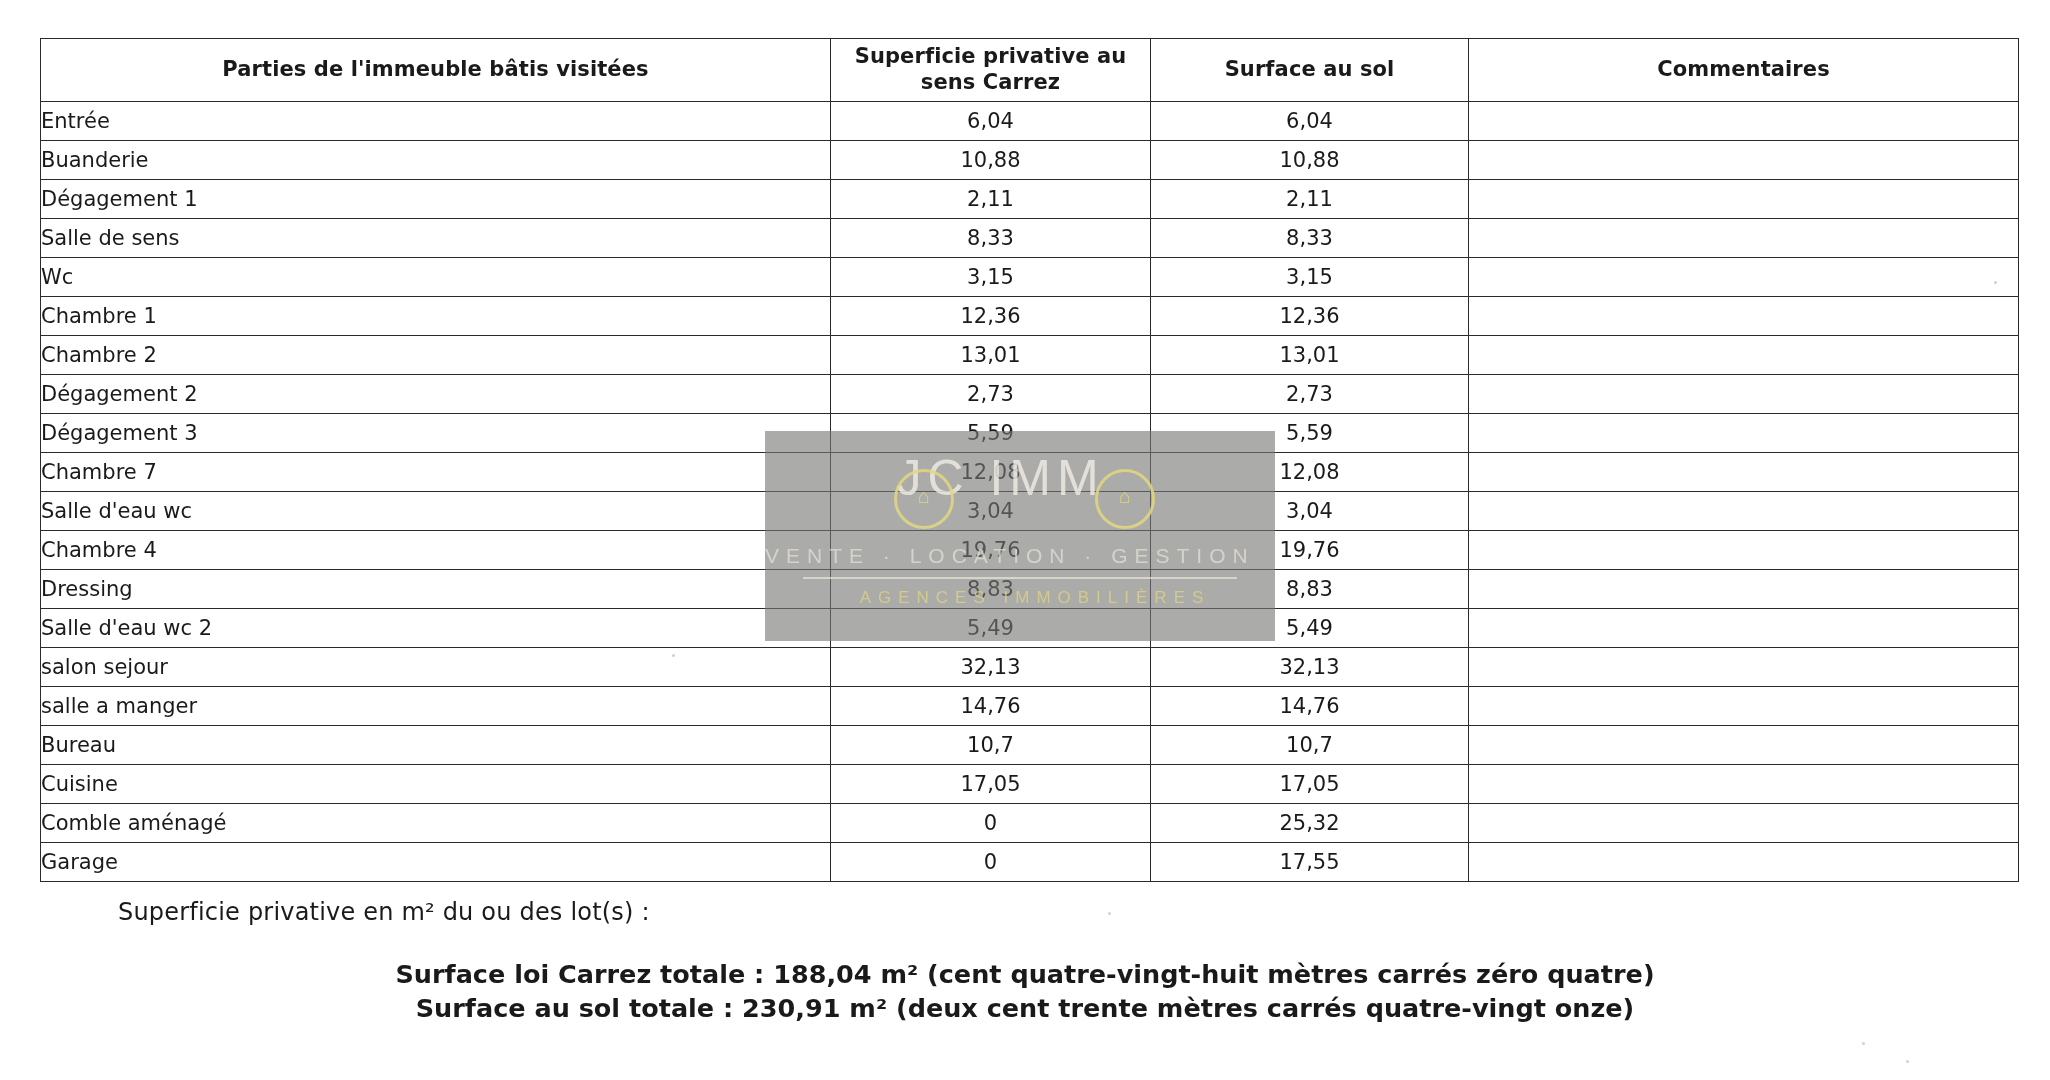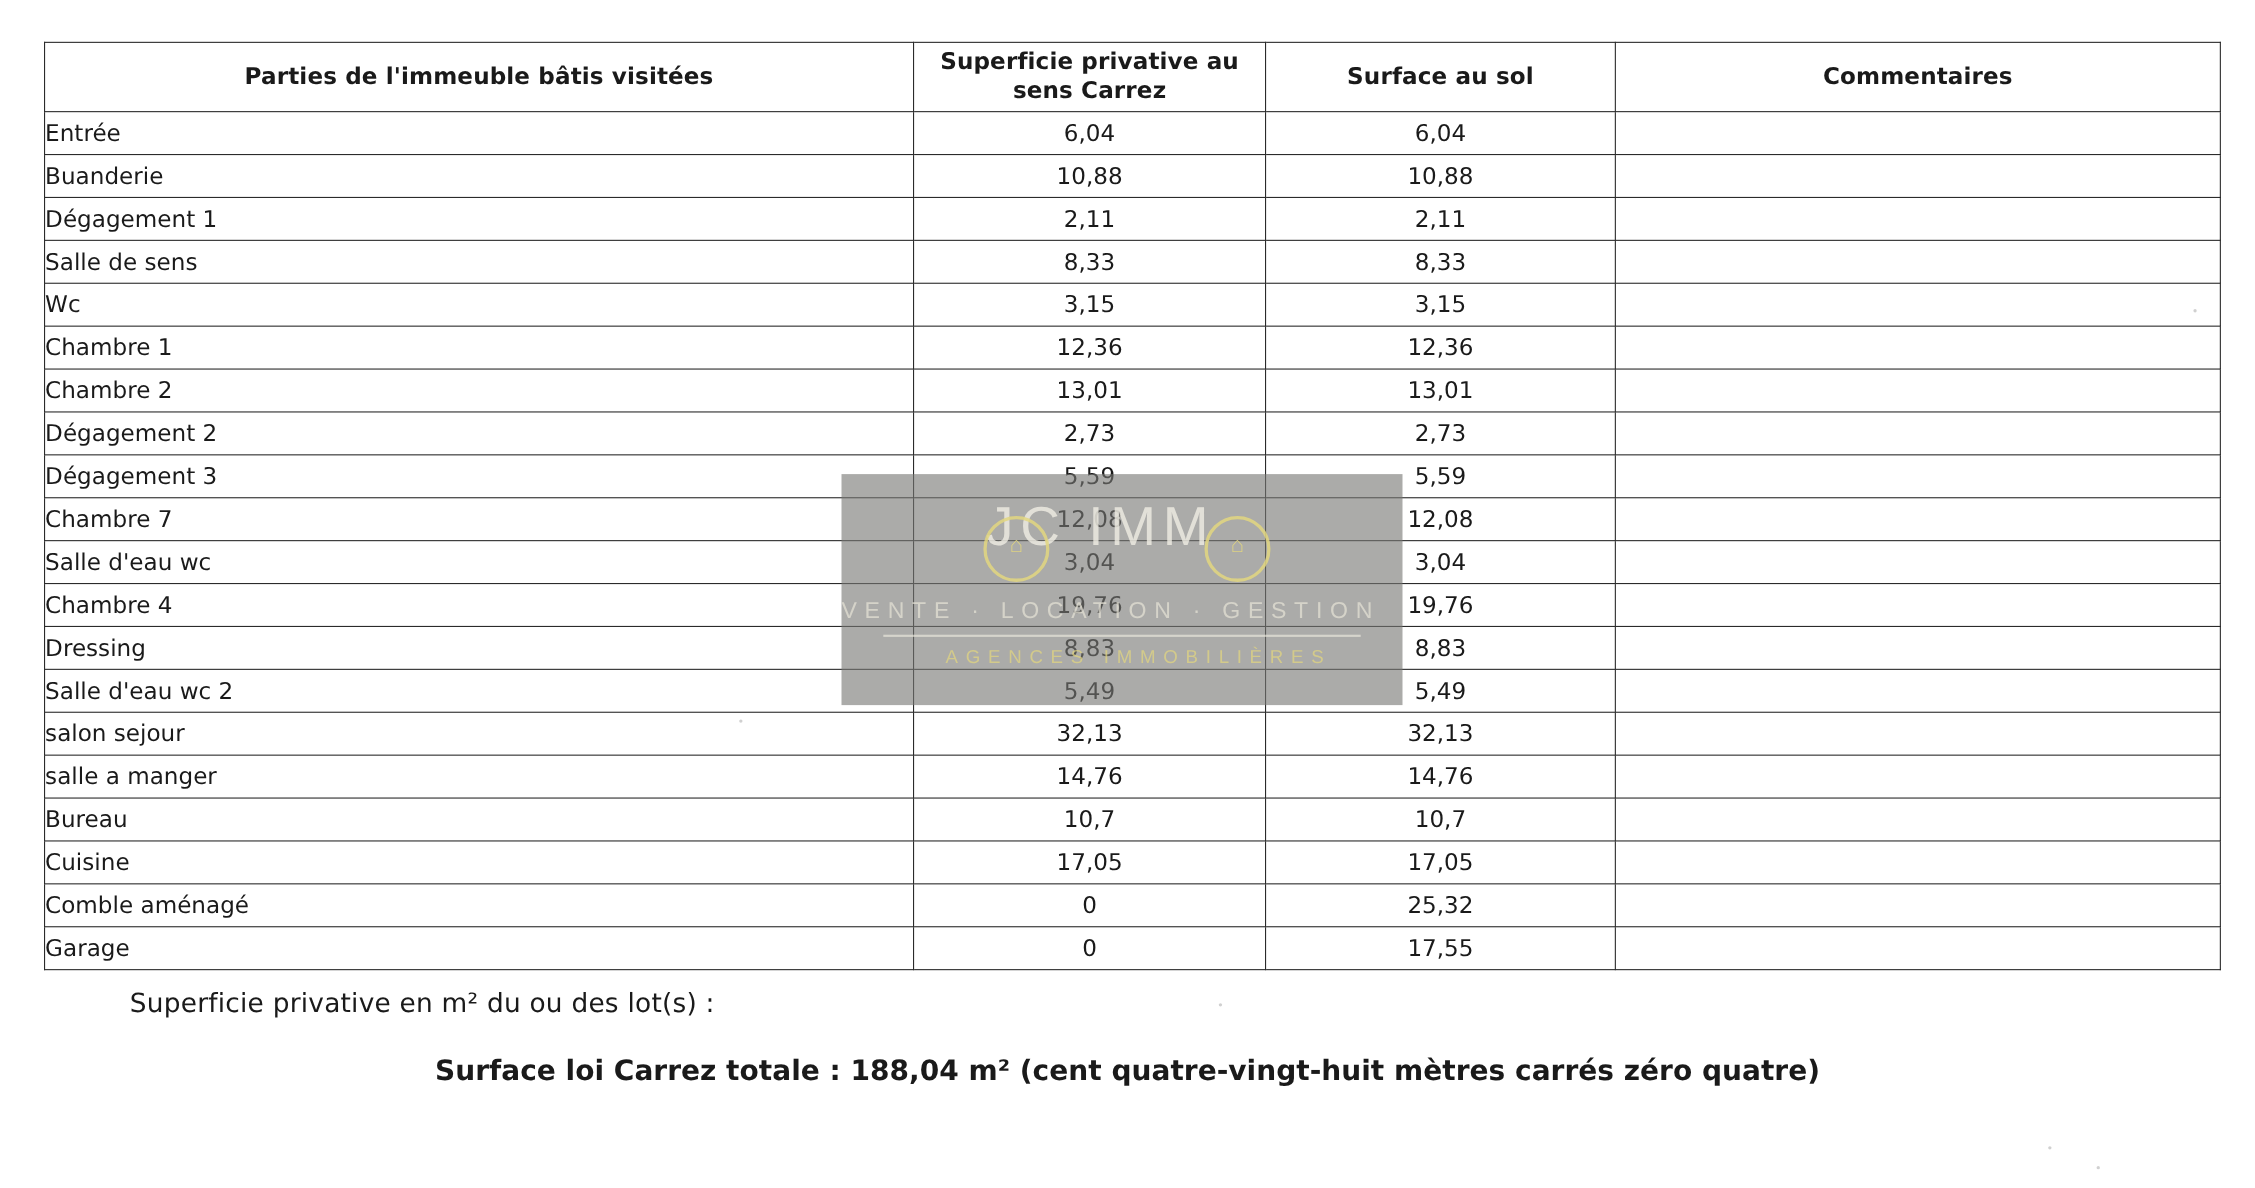--- a/index.html
+++ b/index.html
@@ -311,20 +311,21 @@
           <td class="com"></td>
         </tr>
       </tbody>
     </table>
   </div>
 
   <div class="sub-label">Superficie privative en m² du ou des lot(s) :</div>
 
   <div class="totals">
     <div>Surface loi Carrez totale : 188,04 m² (cent quatre-vingt-huit mètres carrés zéro quatre)</div>
+    <div>Surface au sol totale : 230,91 m² (deux cent trente mètres carrés quatre-vingt onze)</div>
   </div>
 
   <div class="watermark">
     <div class="wm-main">JC  IMM</div>
     <div class="wm-ring wm-ring-1">
         <span>⌂</span>
       </div>
     <div class="wm-ring wm-ring-2">
         <span>⌂</span>
       </div>

